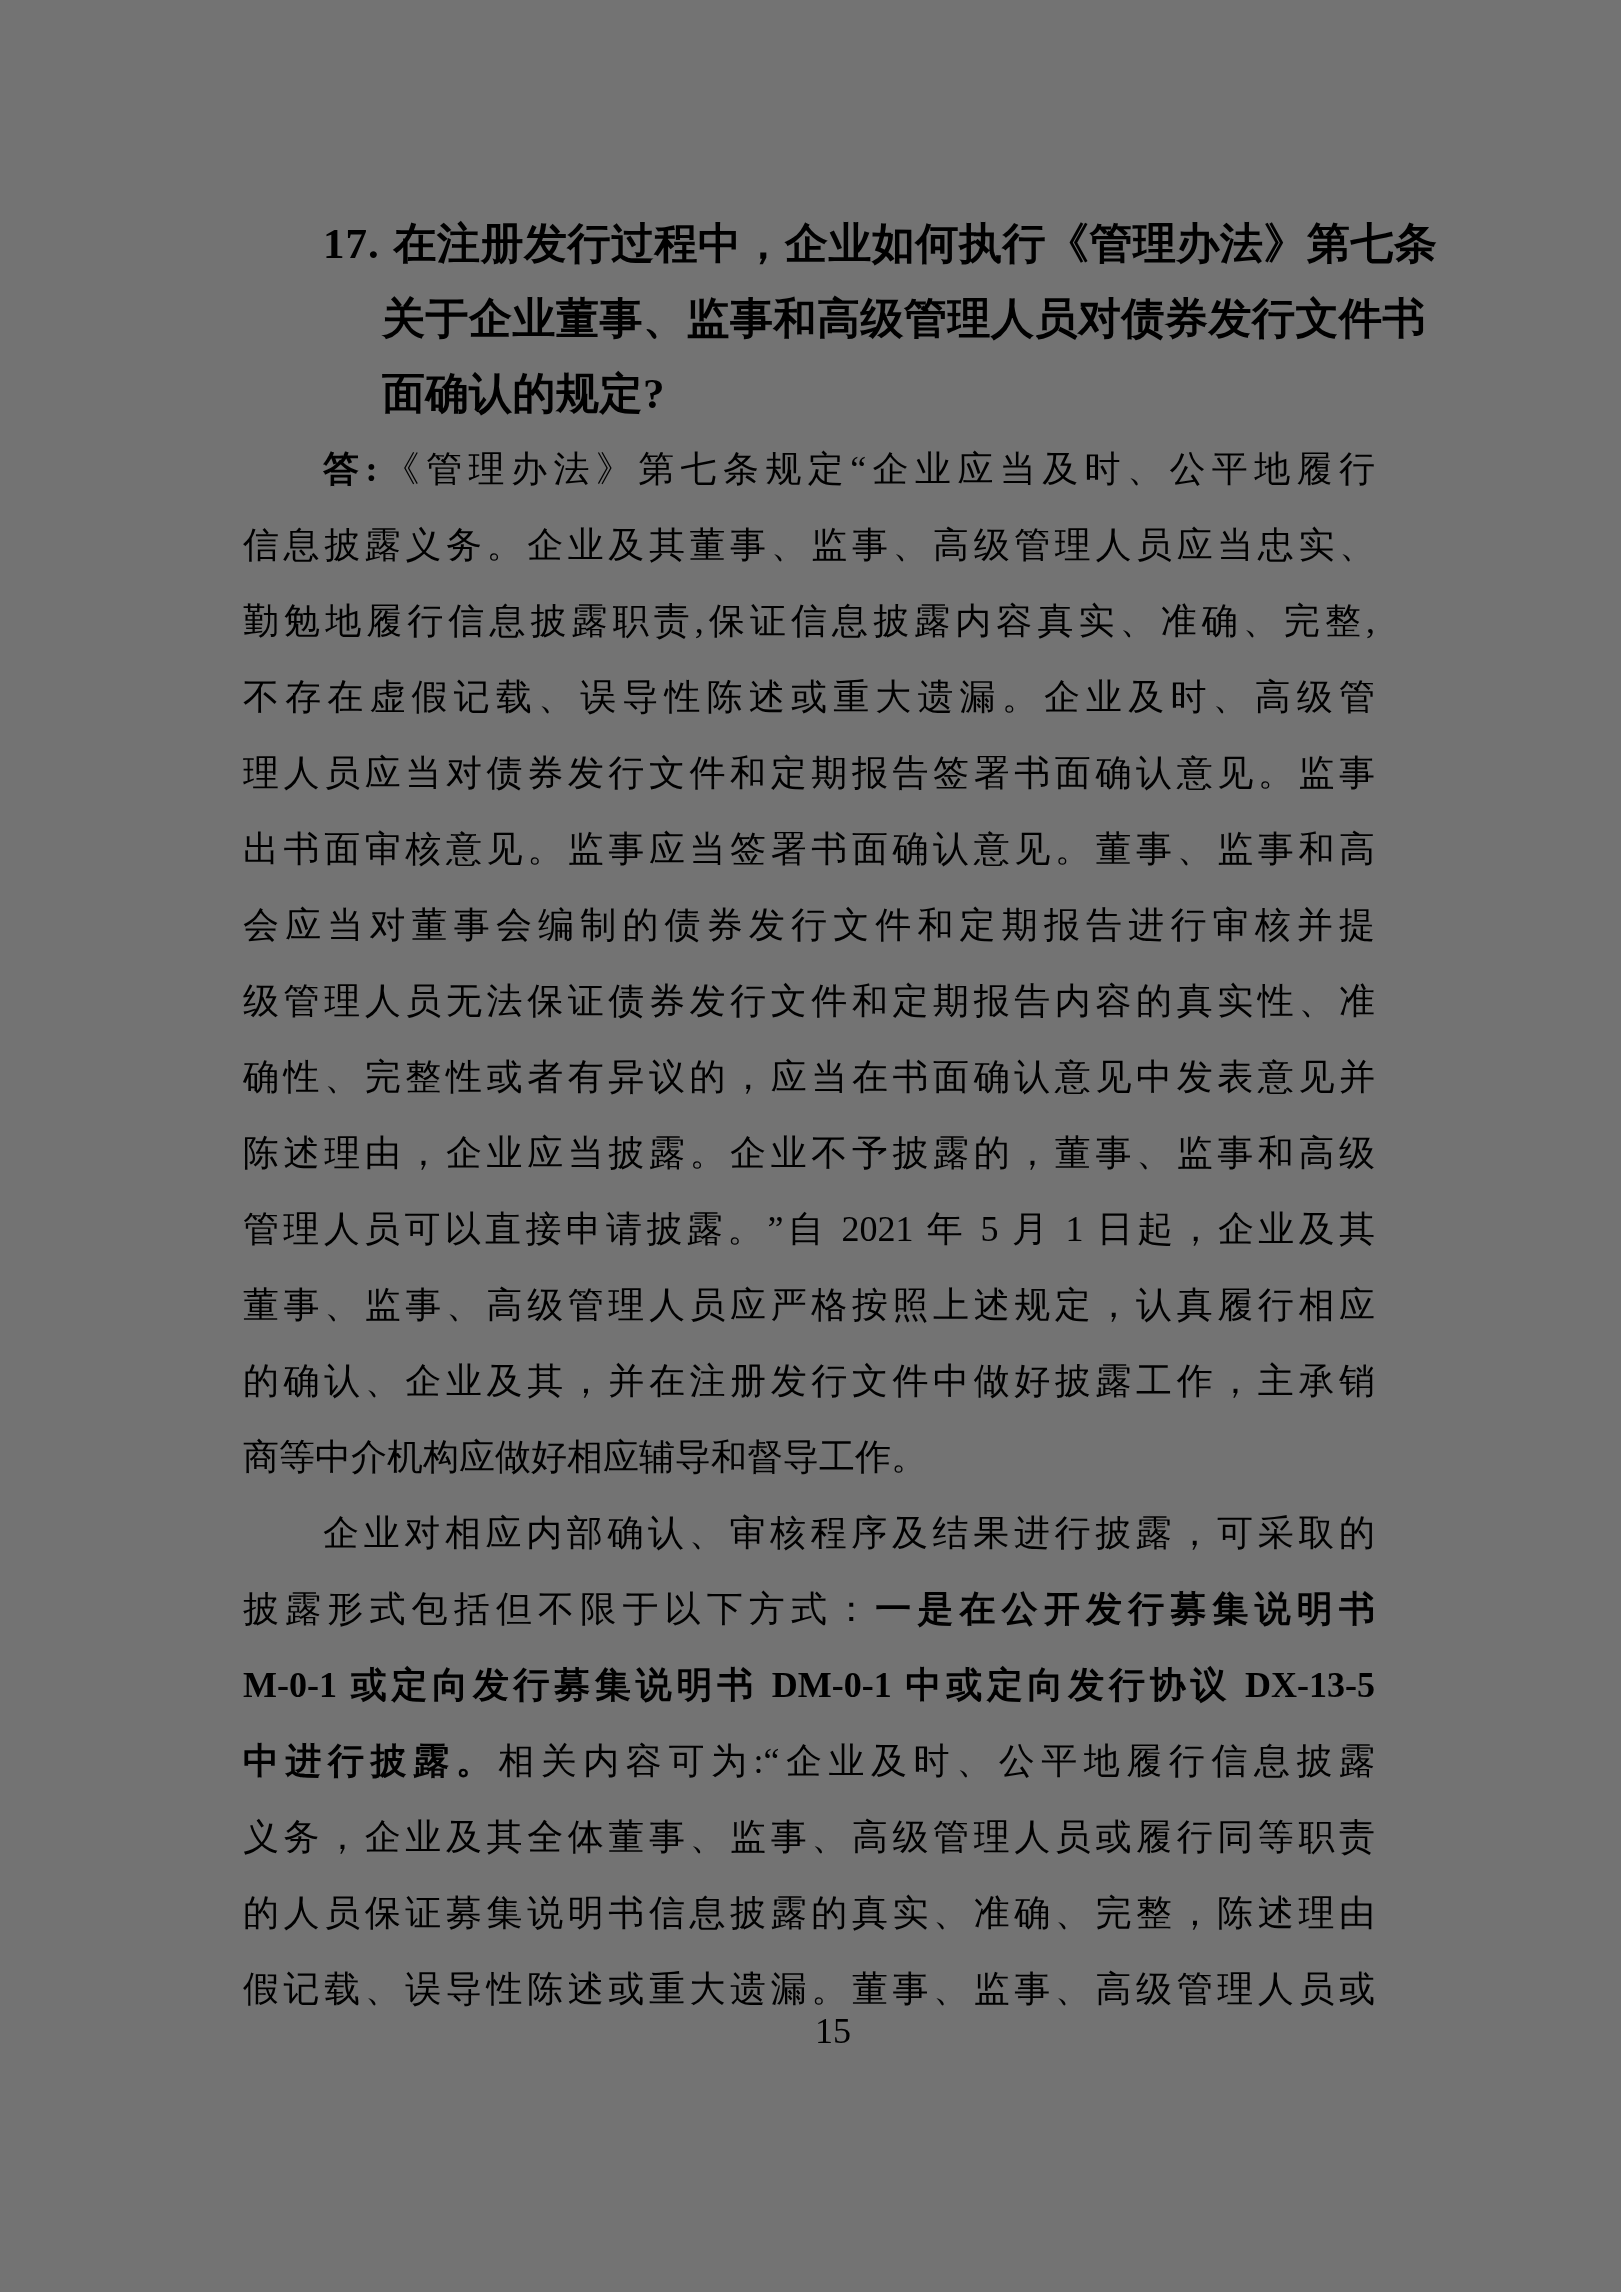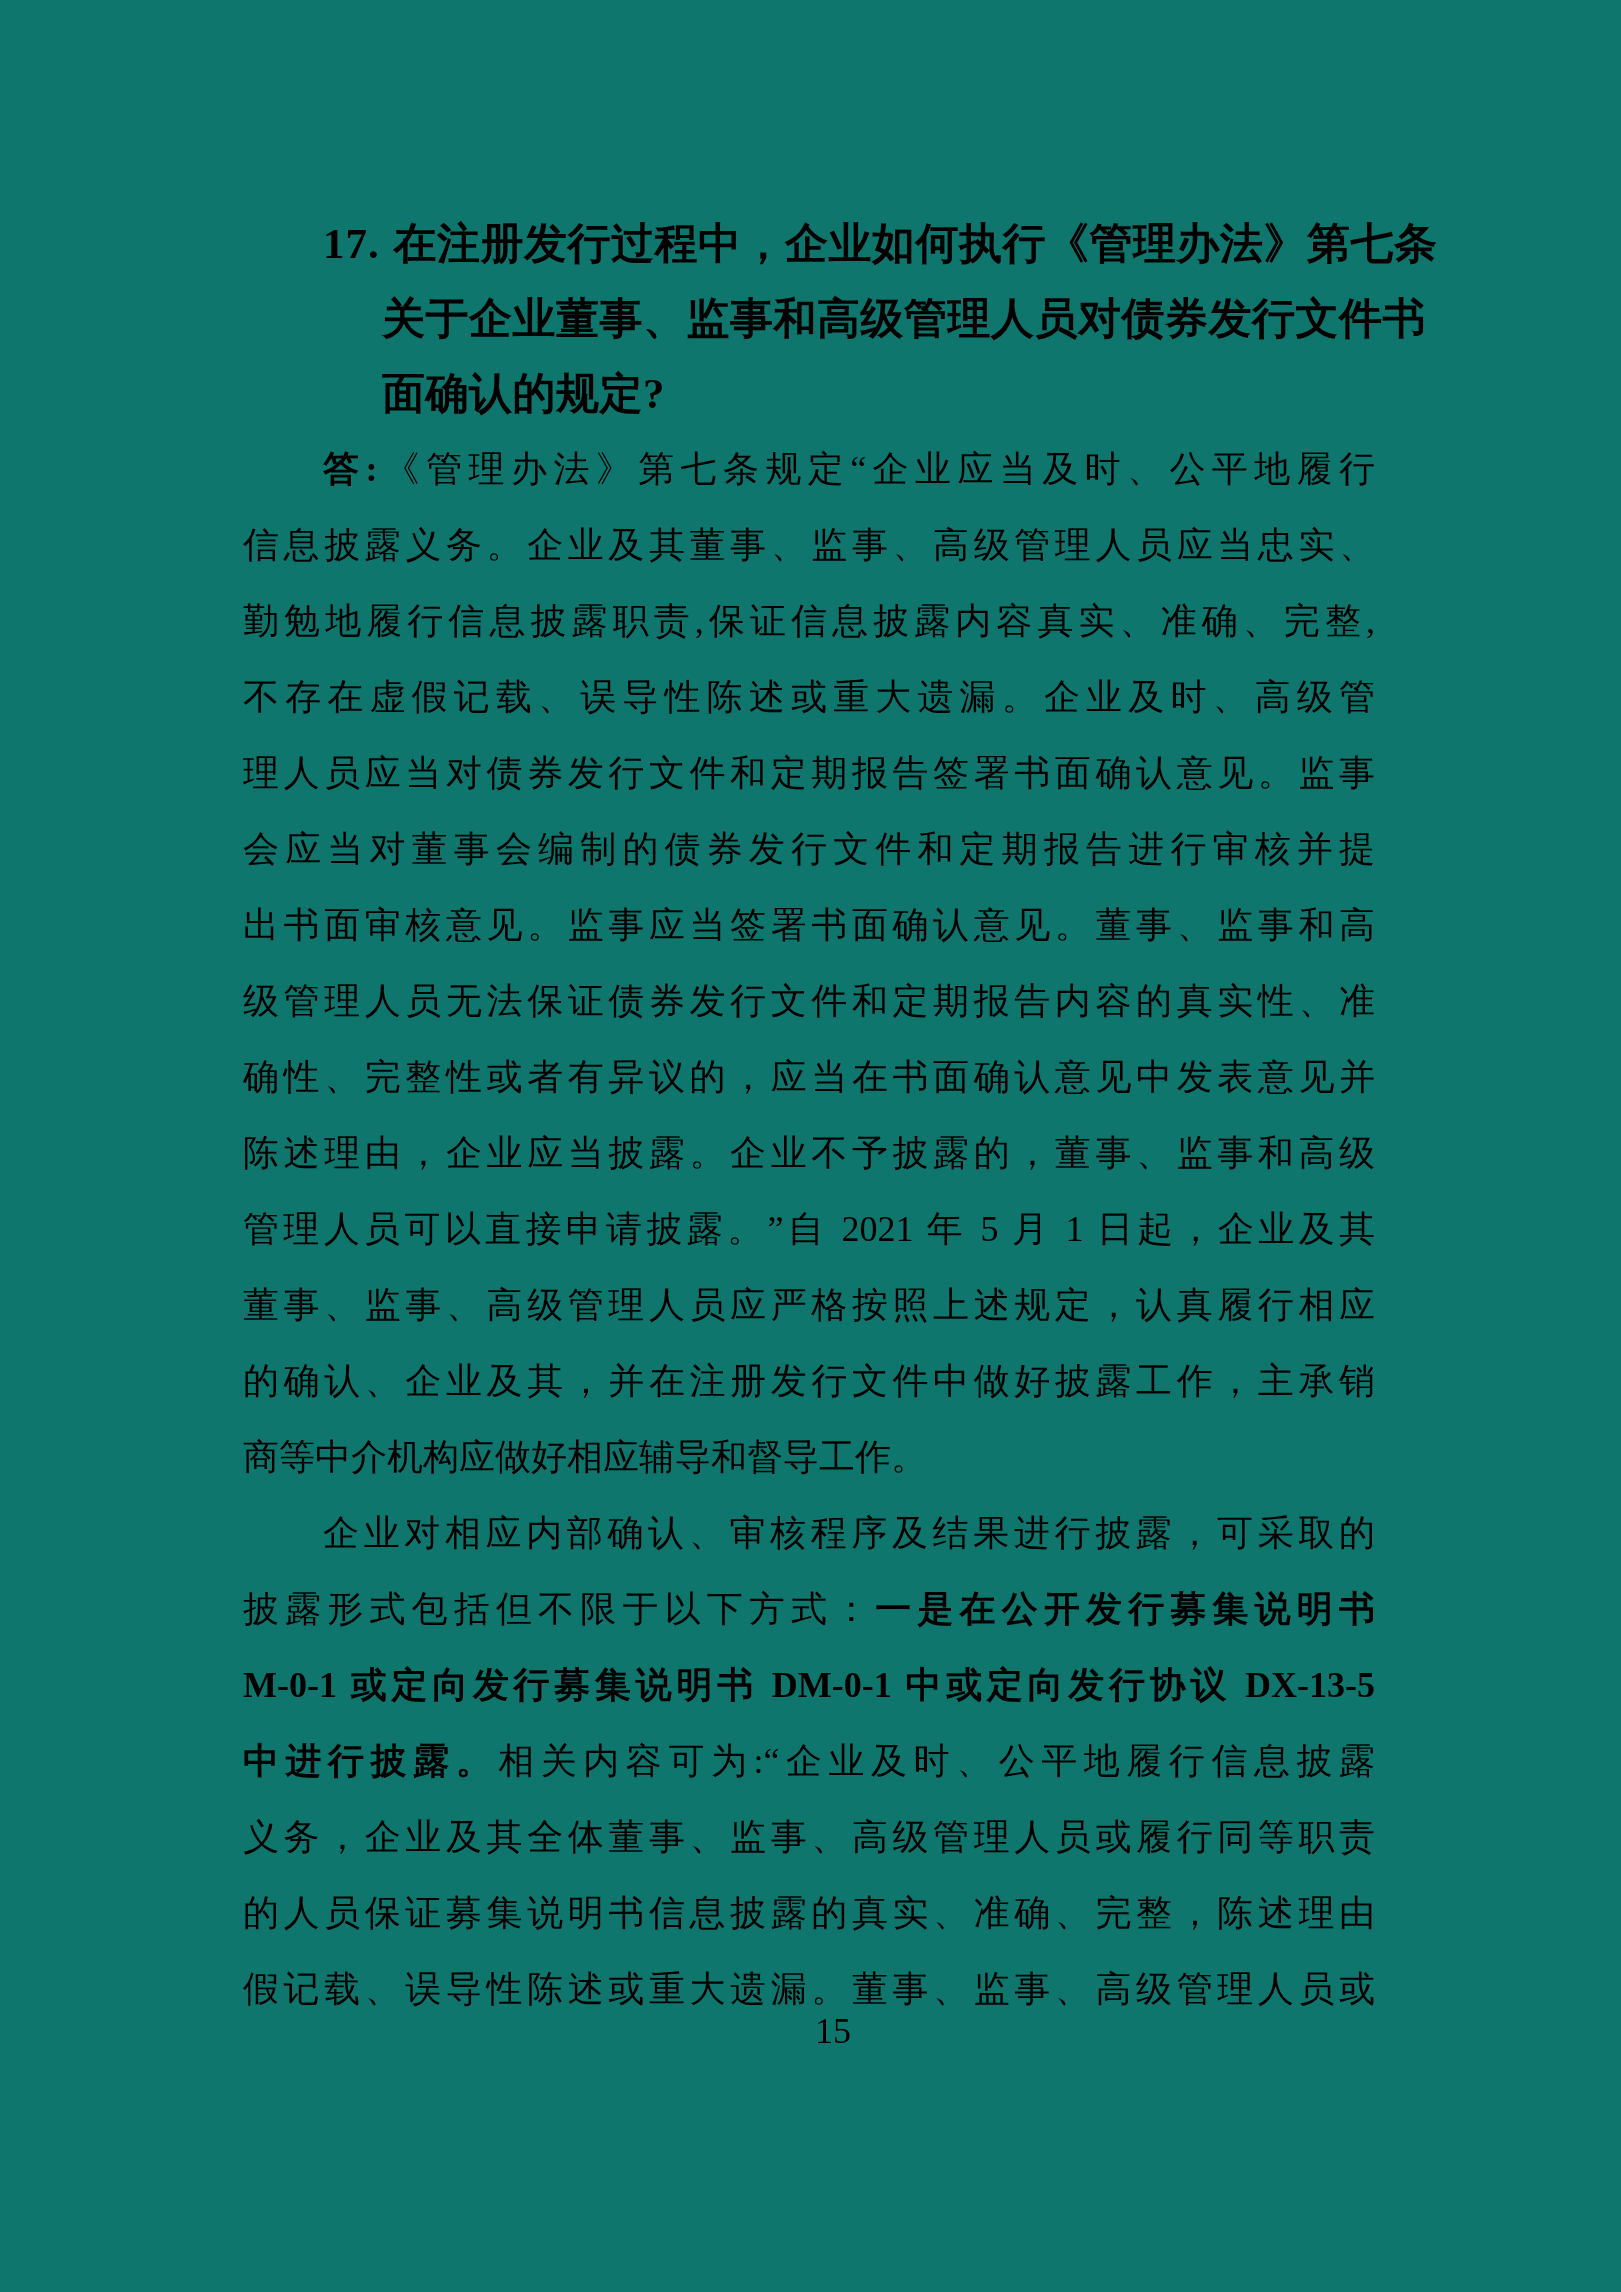--- a/index.html
+++ b/index.html
@@ -4,21 +4,21 @@
 <style>
   html, body {
     margin: 0;
     padding: 0;
     background: #ffffff;
   }
   .page {
     position: relative;
     width: 1621px;
     height: 2293px;
-    background: #0f766e;
+    background: #737373;
     color: #000000;
     font-family: "Liberation Serif", serif;
     overflow: hidden;
   }
   .content {
     position: absolute;
     left: 243px;
     top: 206px;
     width: 1132px;
   }
@@ -70,22 +70,22 @@
         <div class="h-line first"><span class="h-num">17.</span><span>在注册发行过程中，企业如何执行《管理办法》第七条</span></div>
         <div class="h-line hang"><span>关于企业董事、监事和高级管理人员对债券发行文件书</span></div>
         <div class="h-line hang"><span>面确认的规定?</span></div>
       </div>
     <div id="body">
         <div class="b-line indent"><span class="seg-bold">答:</span><span class="seg">《管理办法》第七条规定“企业应当及时、公平地履行</span></div>
         <div class="b-line"><span class="seg">信息披露义务。企业及其董事、监事、高级管理人员应当忠实、</span></div>
         <div class="b-line"><span class="seg">勤勉地履行信息披露职责,保证信息披露内容真实、准确、完整,</span></div>
         <div class="b-line"><span class="seg">不存在虚假记载、误导性陈述或重大遗漏。企业及时、高级管</span></div>
         <div class="b-line"><span class="seg">理人员应当对债券发行文件和定期报告签署书面确认意见。监事</span></div>
+        <div class="b-line"><span class="seg">出书面审核意见。监事应当签署书面确认意见。董事、监事和高</span></div>
         <div class="b-line"><span class="seg">会应当对董事会编制的债券发行文件和定期报告进行审核并提</span></div>
-        <div class="b-line"><span class="seg">出书面审核意见。监事应当签署书面确认意见。董事、监事和高</span></div>
         <div class="b-line"><span class="seg">级管理人员无法保证债券发行文件和定期报告内容的真实性、准</span></div>
         <div class="b-line"><span class="seg">确性、完整性或者有异议的，应当在书面确认意见中发表意见并</span></div>
         <div class="b-line"><span class="seg">陈述理由，企业应当披露。企业不予披露的，董事、监事和高级</span></div>
         <div class="b-line"><span class="seg">管理人员可以直接申请披露。”自 2021 年 5 月 1 日起，企业及其</span></div>
         <div class="b-line"><span class="seg">董事、监事、高级管理人员应严格按照上述规定，认真履行相应</span></div>
         <div class="b-line"><span class="seg">的确认、企业及其，并在注册发行文件中做好披露工作，主承销</span></div>
         <div class="b-line no-stretch"><span class="seg">商等中介机构应做好相应辅导和督导工作。</span></div>
         <div class="b-line indent"><span class="seg">企业对相应内部确认、审核程序及结果进行披露，可采取的</span></div>
         <div class="b-line"><span class="seg">披露形式包括但不限于以下方式：</span><span class="seg-bold">一是在公开发行募集说明书</span></div>
         <div class="b-line"><span class="seg-bold">M-0-1 或定向发行募集说明书 DM-0-1 中或定向发行协议 DX-13-5</span></div>

